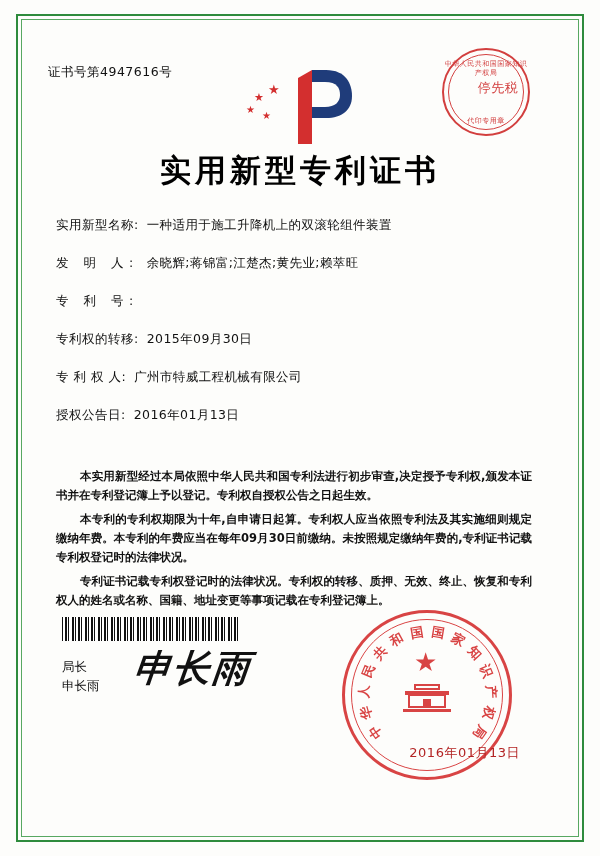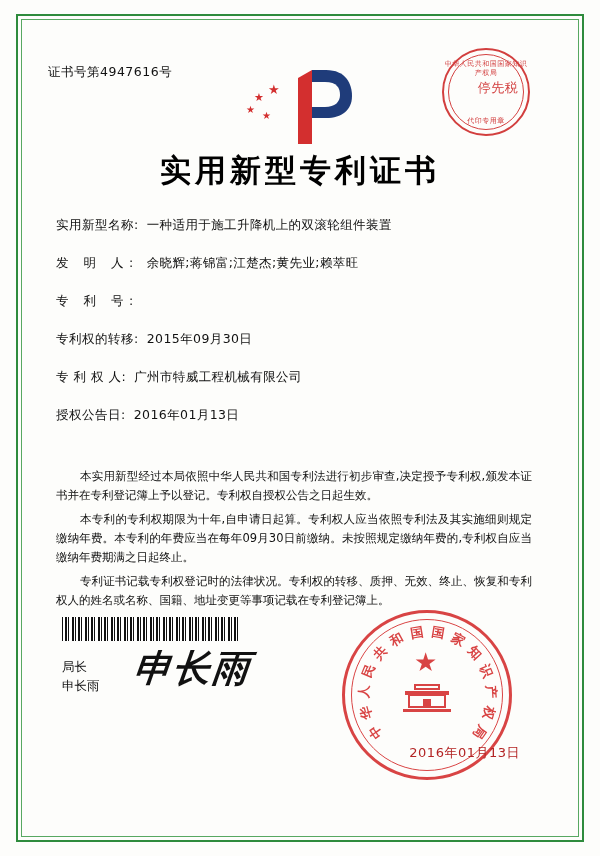--- a/index.html
+++ b/index.html
@@ -183,20 +183,21 @@
     right: 22px;
     top: 435px;
     font-size: 11.5px;
     line-height: 19px;
     color: #111;
     text-align: justify;
   }
   .body-text p {
     margin: 0 12px 5px 0;
     text-indent: 24px;
+    font-weight: bold;
   }
 
   
   .barcode {
     position: absolute;
     left: 28px;
     top: 585px;
     width: 176px;
     height: 24px;
     background-image: repeating-linear-gradient(
@@ -362,21 +363,21 @@
         <span class="field-value">广州市特威工程机械有限公司</span>
       </div>
       <div class="field-row">
         <span class="field-label">授权公告日:</span>
         <span class="field-value">2016年01月13日</span>
       </div>
     </div>
 
     <div class="body-text">
       <p>本实用新型经过本局依照中华人民共和国专利法进行初步审查,决定授予专利权,颁发本证书并在专利登记簿上予以登记。专利权自授权公告之日起生效。</p>
-      <p>本专利的专利权期限为十年,自申请日起算。专利权人应当依照专利法及其实施细则规定缴纳年费。本专利的年费应当在每年09月30日前缴纳。未按照规定缴纳年费的,专利权自应当缴纳年费期满之日起终止。</p>
+      <p>本专利的专利权期限为十年,自申请日起算。专利权人应当依照专利法及其实施细则规定缴纳年费。本专利的年费应当在每年09月30日前缴纳。未按照规定缴纳年费的,专利证书记载专利权登记时的法律状况。</p>
       <p>专利证书记载专利权登记时的法律状况。专利权的转移、质押、无效、终止、恢复和专利权人的姓名或名称、国籍、地址变更等事项记载在专利登记簿上。</p>
     </div>
 
     <div class="barcode"></div>
 
     <div class="sign-block">
       <div>局长</div>
       <div>申长雨</div>
     </div>
     <div class="sign-script">申长雨</div>

